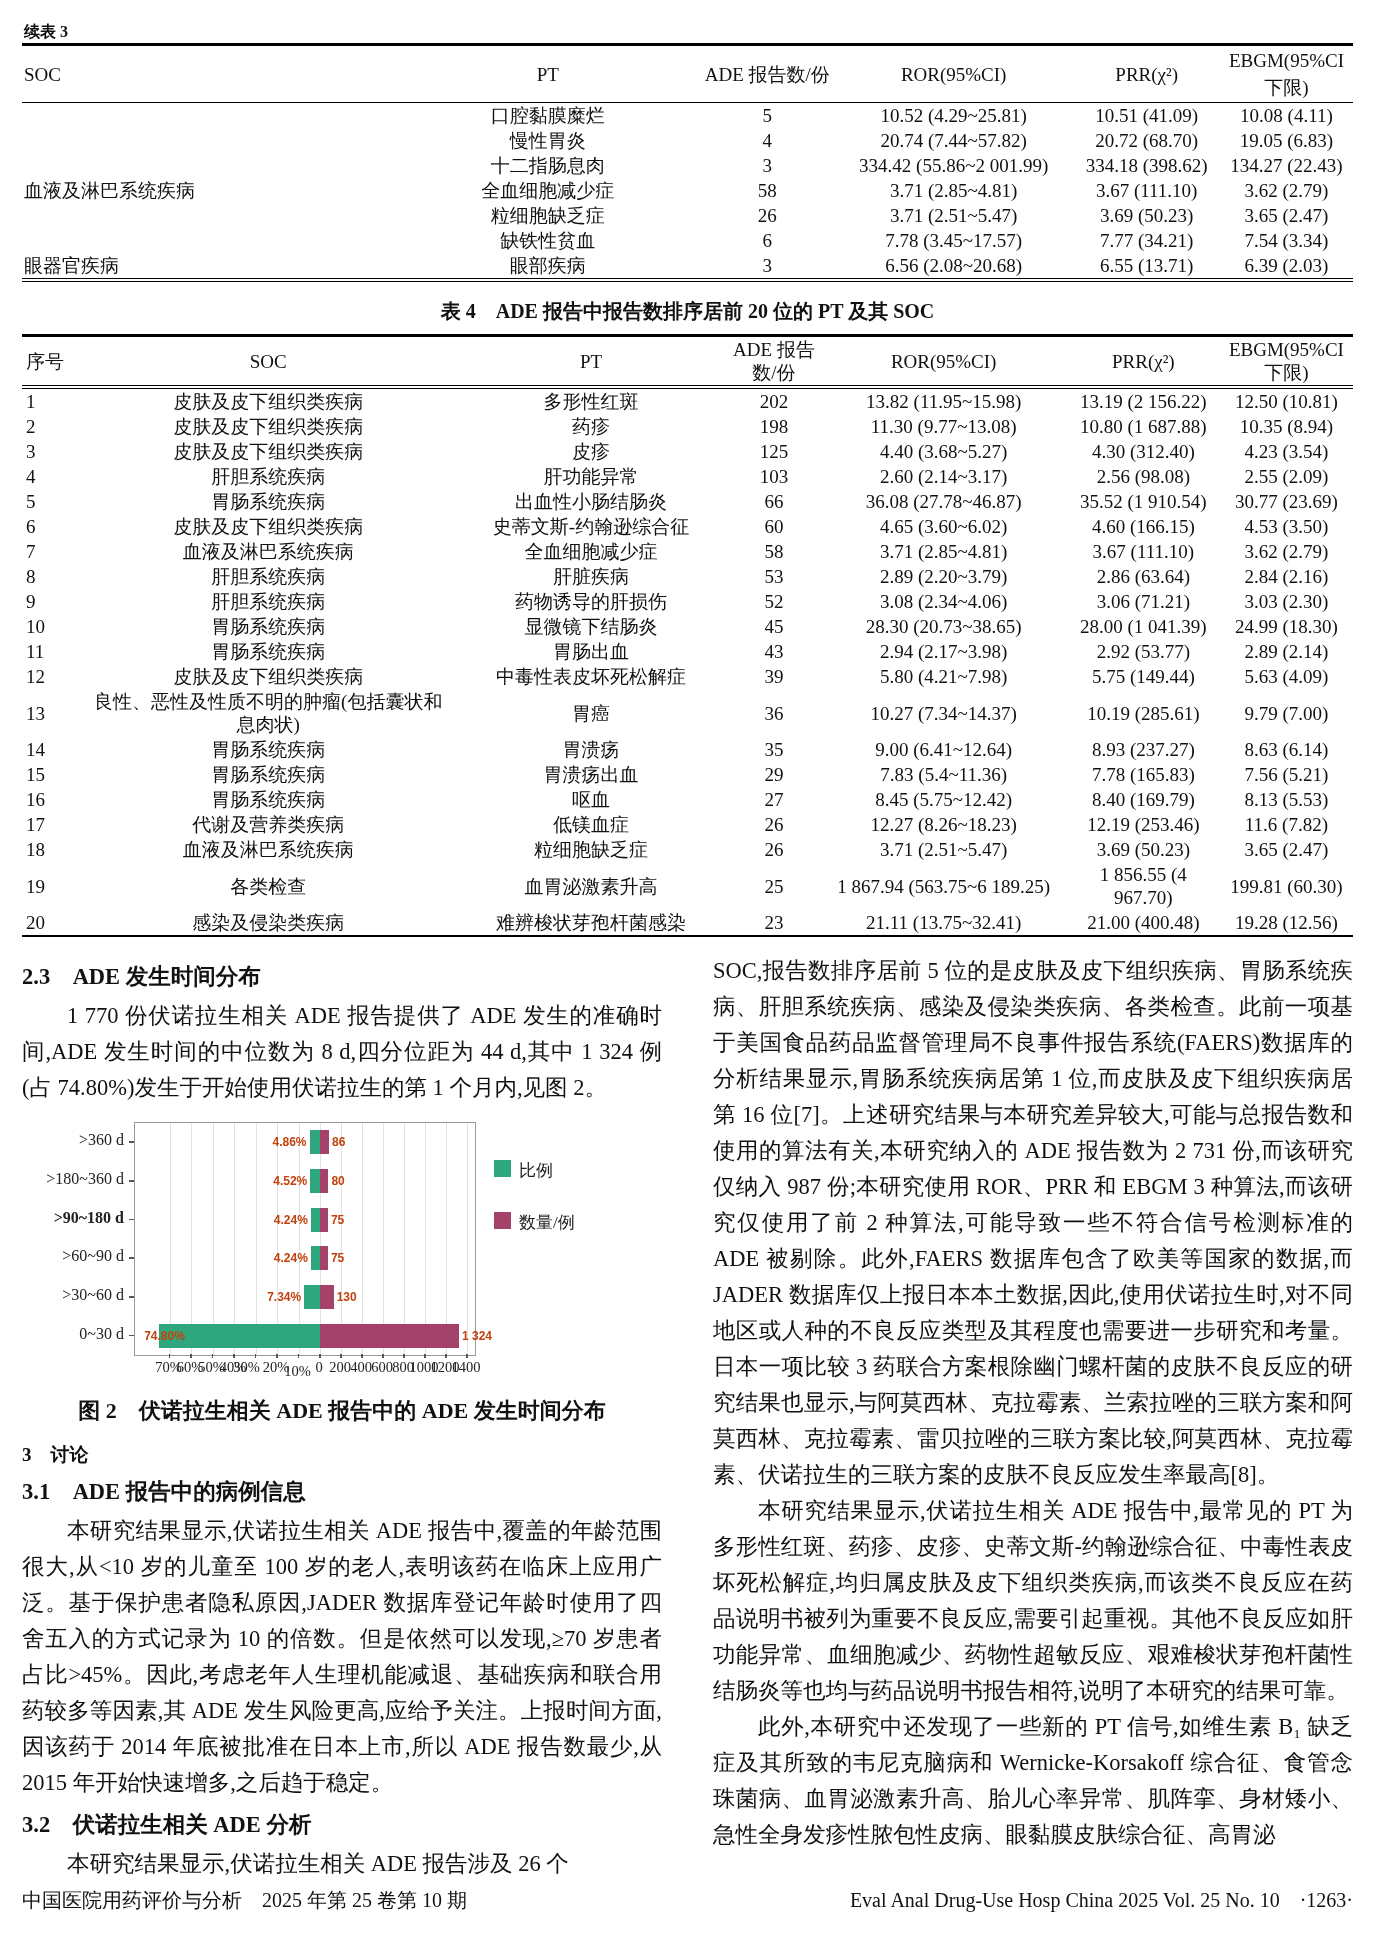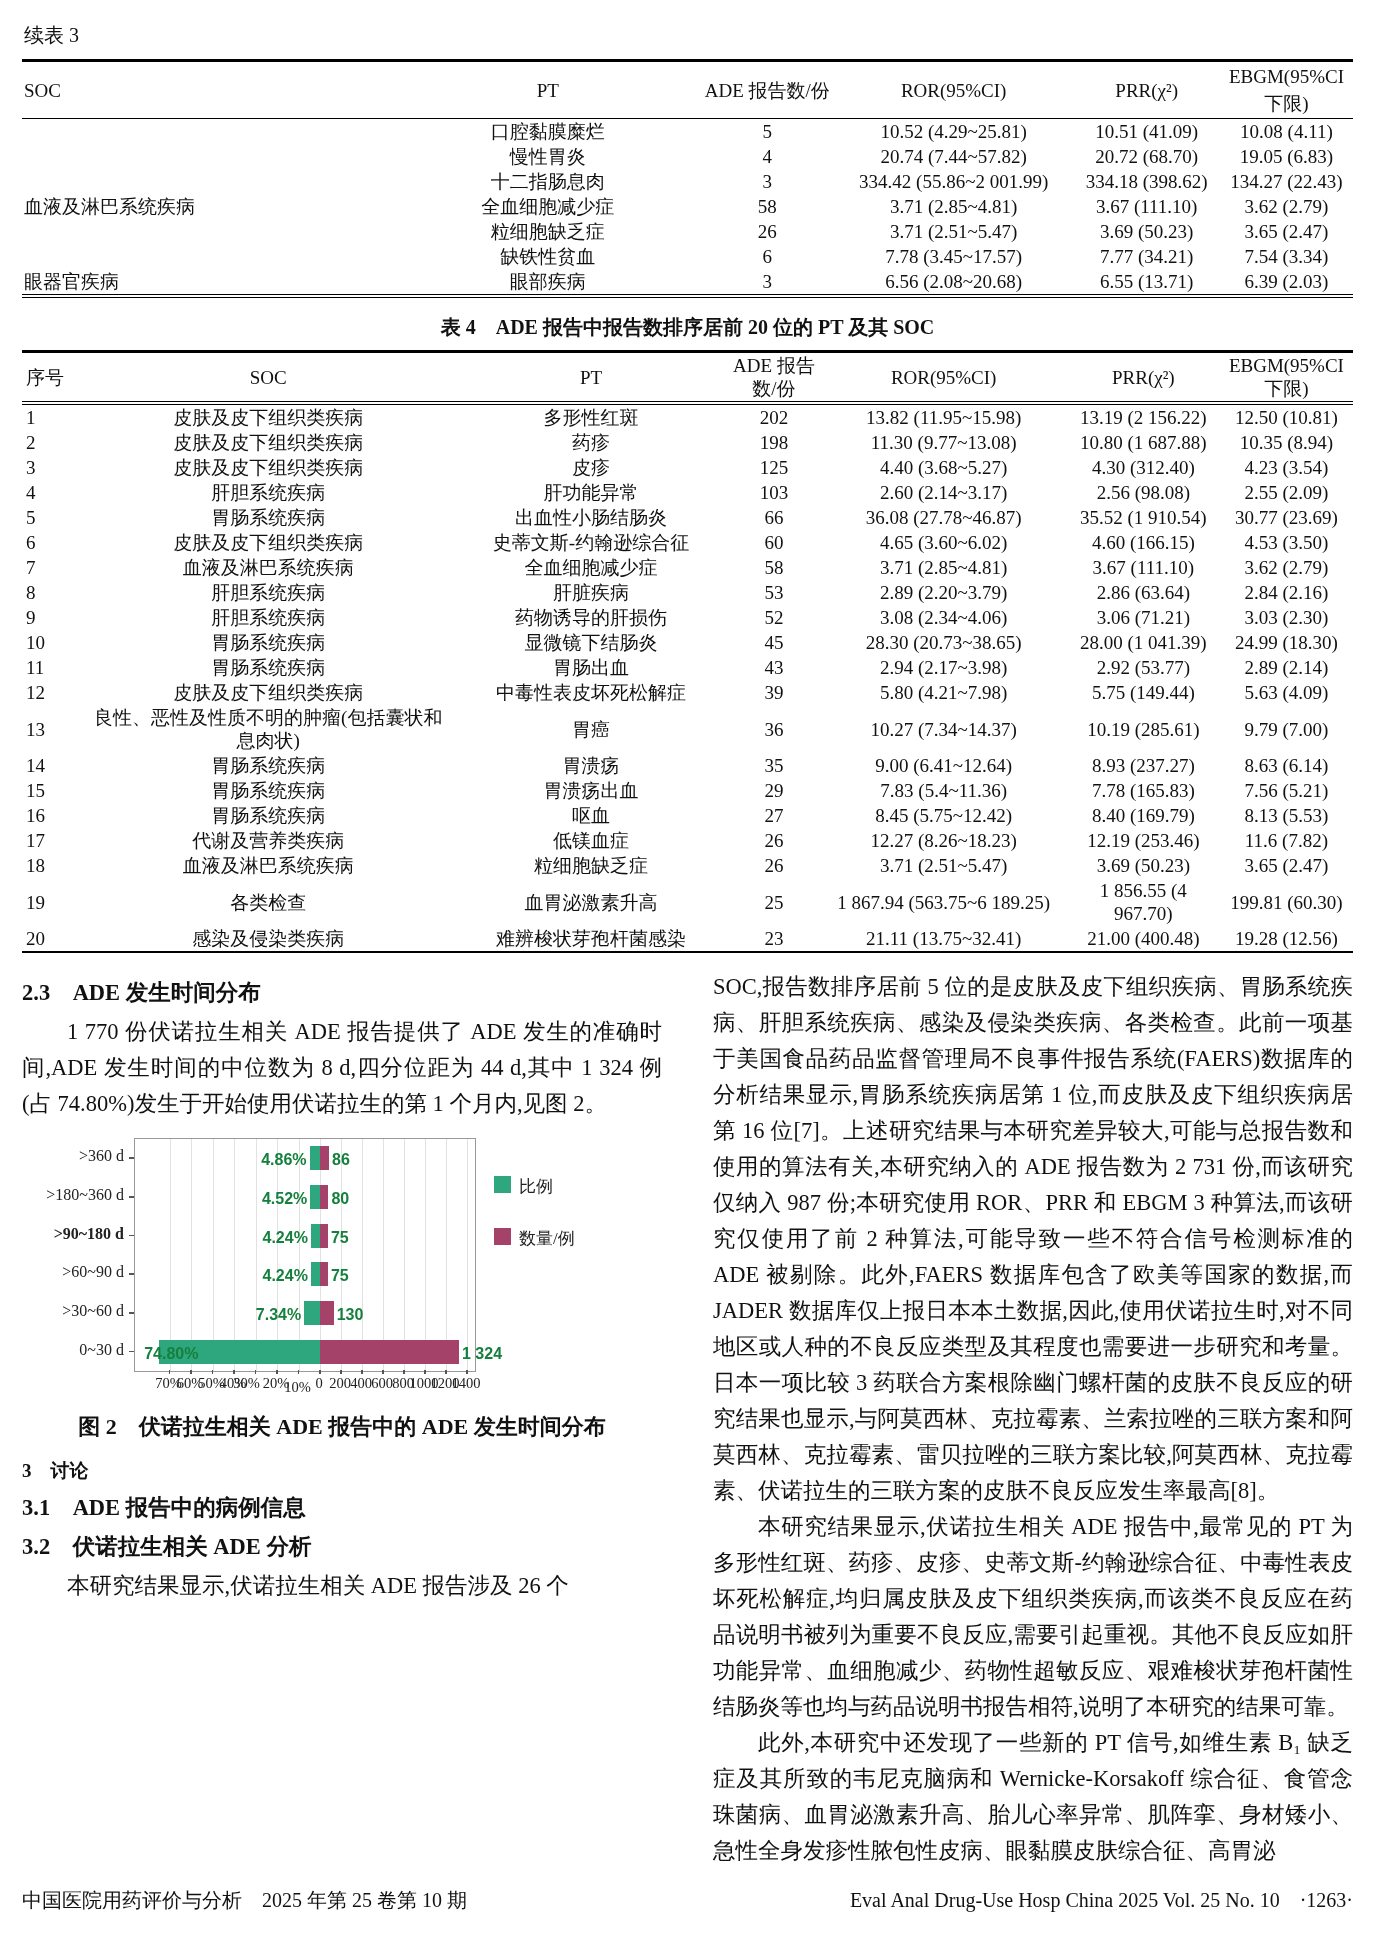--- a/index.html
+++ b/index.html
@@ -2,21 +2,21 @@
 <html><head>
 <meta charset="utf-8">
 <style>
   html,body{margin:0;padding:0;background:#e8e8e8;}
   .page{
     width:1375px;height:1940px;margin:0 auto;background:#ffffff;
     box-sizing:border-box;padding:20px 22px;position:relative;overflow:hidden;
     font-family:"Liberation Serif","DejaVu Serif",serif;color:#111;
   }
   
-  .cont-title{font-weight:normal;font-size:20px;margin:2px 0 10px 2px;}
+  .cont-title{font-weight:bold;font-size:16px;margin:2px 0 0 2px;}
   table{width:100%;border-collapse:collapse;table-layout:fixed;}
   #table3{border-top:3px solid #000;border-bottom:4px double #000;}
   #table3 thead tr{border-bottom:1.5px solid #000;}
   #table4{border-top:3px solid #000;border-bottom:2px solid #000;}
   #table4 thead tr{border-bottom:4px double #000;}
   th,td{font-weight:normal;font-size:19px;padding:1px 4px;text-align:center;
         overflow:hidden;line-height:23px;}
   #table3 th:first-child,#table3 td:first-child{text-align:left;padding-left:2px;}
   #table4 th:first-child,#table4 td:first-child{text-align:left;padding-left:4px;}
   #table3 th{line-height:27px;}
@@ -27,21 +27,21 @@
   .col p{margin:0;font-size:22.5px;line-height:36px;text-align:justify;}
   .col p.indent{text-indent:2em;}
   h2.sec{font-size:19px;font-weight:bold;margin:16px 0 8px 0;}
   h3.sec{font-size:22.5px;font-weight:bold;margin:8px 0 6px 0;}
   
   .chart{position:relative;width:620px;height:268px;margin:10px 0 0 4px;
          font-family:"Liberation Sans","DejaVu Sans",sans-serif;}
   .chart .plot{position:absolute;border:1px solid #999;background:#fff;}
   .chart .grid{position:absolute;top:0;bottom:0;width:1px;background:#e1e1e1;}
   .chart .bar{position:absolute;}
-  .chart .vlabel{position:absolute;font-size:16px;font-weight:bold;color:#15803d;white-space:nowrap;}
+  .chart .vlabel{position:absolute;font-size:12px;font-weight:bold;color:#c2410c;white-space:nowrap;}
   .chart .ylab{position:absolute;font-family:"Liberation Serif",serif;font-size:16px;
                color:#222;text-align:right;white-space:nowrap;}
   .chart .ytick{position:absolute;height:1.5px;background:#555;}
   .chart .xtick{position:absolute;width:1.5px;background:#555;}
   .chart .xlab{position:absolute;font-family:"Liberation Serif",serif;font-size:14.5px;
                color:#222;text-align:center;white-space:nowrap;}
   .chart .legend-swatch{position:absolute;width:17px;height:17px;}
   .chart .legend-label{position:absolute;font-family:"Liberation Serif",serif;font-size:17px;color:#222;}
   .fig-caption{text-align:center;font-weight:bold;font-size:22px;margin:12px 0 4px 0;}
   
@@ -430,20 +430,21 @@
           <div class="ytick" style="left: 103px; top: 218.667px; width: 5px;"></div>
           <div class="legend-swatch" style="left: 468px; top: 44px; background: rgb(47, 167, 126);"></div>
           <div class="legend-label" style="left: 493px; top: 43px;">比例</div>
           <div class="legend-swatch" style="left: 468px; top: 96px; background: rgb(165, 66, 106);"></div>
           <div class="legend-label" style="left: 493px; top: 95px;">数量/例</div>
         </div>
       <div class="fig-caption">图 2　伏诺拉生相关 ADE 报告中的 ADE 发生时间分布</div>
 
       <h2 class="sec">3　讨论</h2>
       <h3 class="sec">3.1　ADE 报告中的病例信息</h3>
+      <p class="indent">本研究结果显示,伏诺拉生相关 ADE 报告中,覆盖的年龄范围很大,从&lt;10 岁的儿童至 100 岁的老人,表明该药在临床上应用广泛。基于保护患者隐私原因,JADER 数据库登记年龄时使用了四舍五入的方式记录为 10 的倍数。但是依然可以发现,≥70 岁患者占比&gt;45%。因此,考虑老年人生理机能减退、基础疾病和联合用药较多等因素,其 ADE 发生风险更高,应给予关注。上报时间方面,因该药于 2014 年底被批准在日本上市,所以 ADE 报告数最少,从 2015 年开始快速增多,之后趋于稳定。</p>
       <h3 class="sec">3.2　伏诺拉生相关 ADE 分析</h3>
       <p class="indent">本研究结果显示,伏诺拉生相关 ADE 报告涉及 26 个</p>
     </div>
 
     <div class="col">
       <p>SOC,报告数排序居前 5 位的是皮肤及皮下组织疾病、胃肠系统疾病、肝胆系统疾病、感染及侵染类疾病、各类检查。此前一项基于美国食品药品监督管理局不良事件报告系统(FAERS)数据库的分析结果显示,胃肠系统疾病居第 1 位,而皮肤及皮下组织疾病居第 16 位[7]。上述研究结果与本研究差异较大,可能与总报告数和使用的算法有关,本研究纳入的 ADE 报告数为 2 731 份,而该研究仅纳入 987 份;本研究使用 ROR、PRR 和 EBGM 3 种算法,而该研究仅使用了前 2 种算法,可能导致一些不符合信号检测标准的 ADE 被剔除。此外,FAERS 数据库包含了欧美等国家的数据,而 JADER 数据库仅上报日本本土数据,因此,使用伏诺拉生时,对不同地区或人种的不良反应类型及其程度也需要进一步研究和考量。日本一项比较 3 药联合方案根除幽门螺杆菌的皮肤不良反应的研究结果也显示,与阿莫西林、克拉霉素、兰索拉唑的三联方案和阿莫西林、克拉霉素、雷贝拉唑的三联方案比较,阿莫西林、克拉霉素、伏诺拉生的三联方案的皮肤不良反应发生率最高[8]。</p>
       <p class="indent">本研究结果显示,伏诺拉生相关 ADE 报告中,最常见的 PT 为多形性红斑、药疹、皮疹、史蒂文斯-约翰逊综合征、中毒性表皮坏死松解症,均归属皮肤及皮下组织类疾病,而该类不良反应在药品说明书被列为重要不良反应,需要引起重视。其他不良反应如肝功能异常、血细胞减少、药物性超敏反应、艰难梭状芽孢杆菌性结肠炎等也均与药品说明书报告相符,说明了本研究的结果可靠。</p>
       <p class="indent">此外,本研究中还发现了一些新的 PT 信号,如维生素 B₁ 缺乏症及其所致的韦尼克脑病和 Wernicke-Korsakoff 综合征、食管念珠菌病、血胃泌激素升高、胎儿心率异常、肌阵挛、身材矮小、急性全身发疹性脓包性皮病、眼黏膜皮肤综合征、高胃泌</p>
     </div>
   </div>

